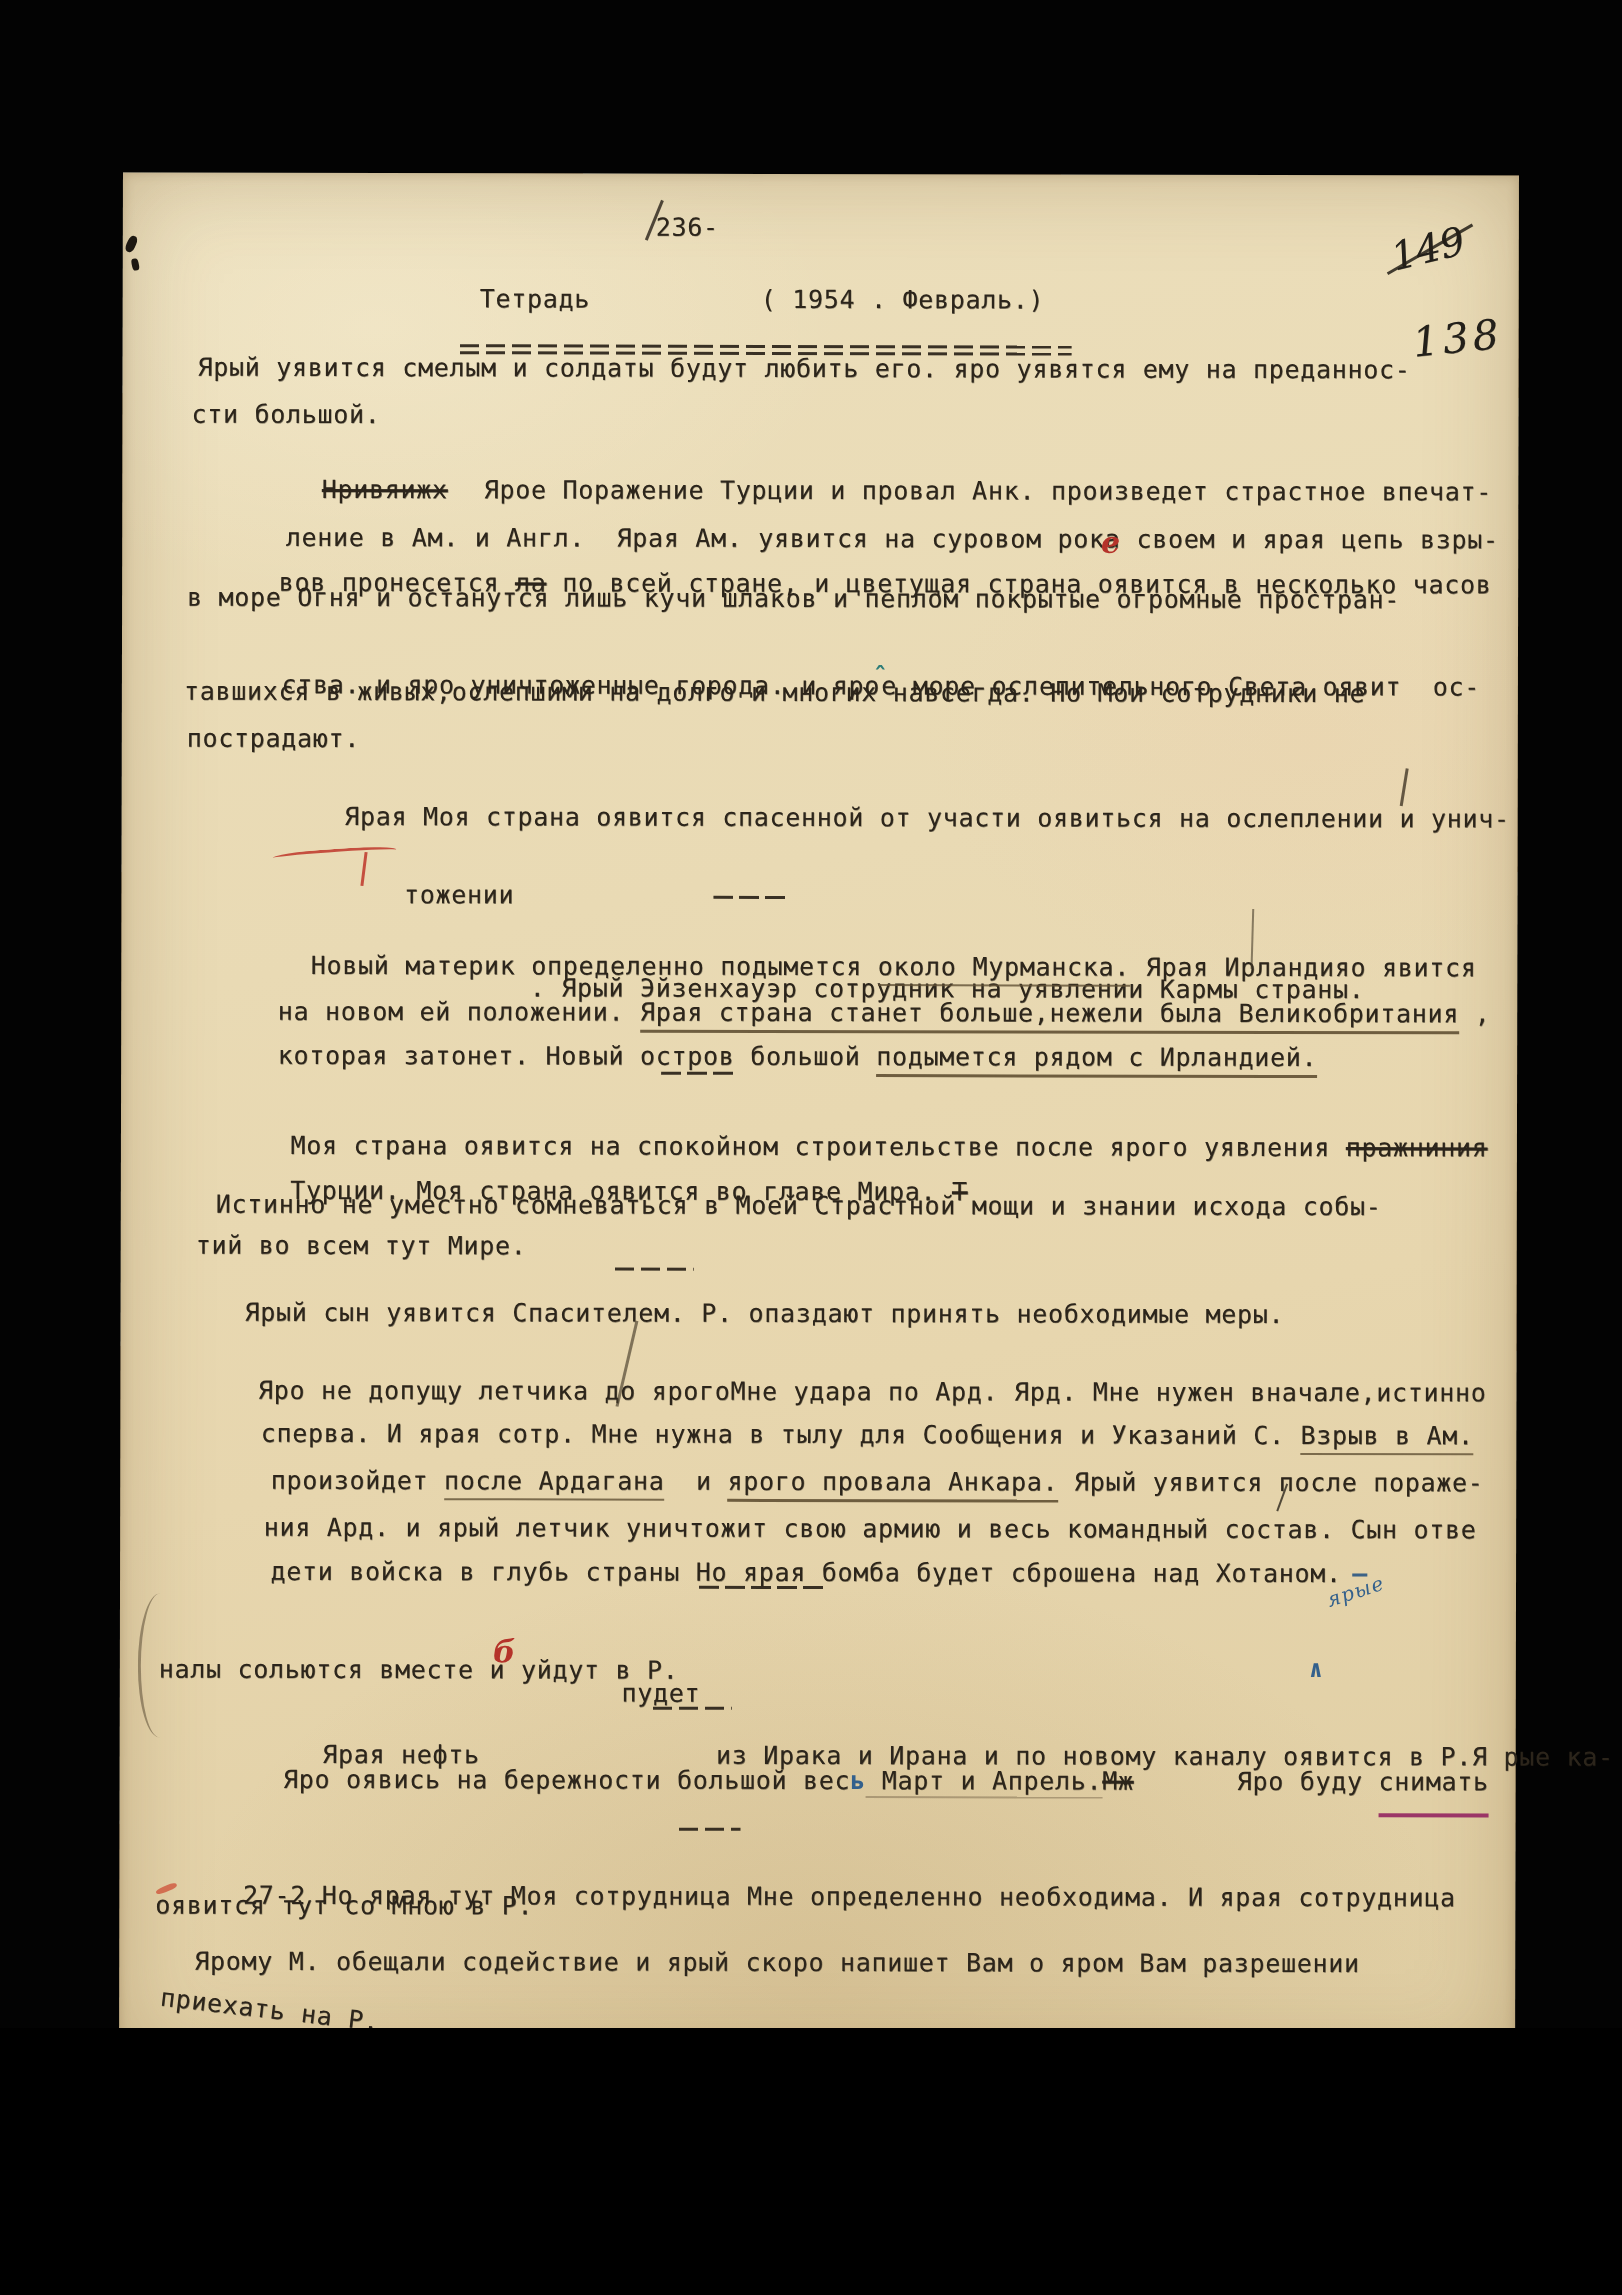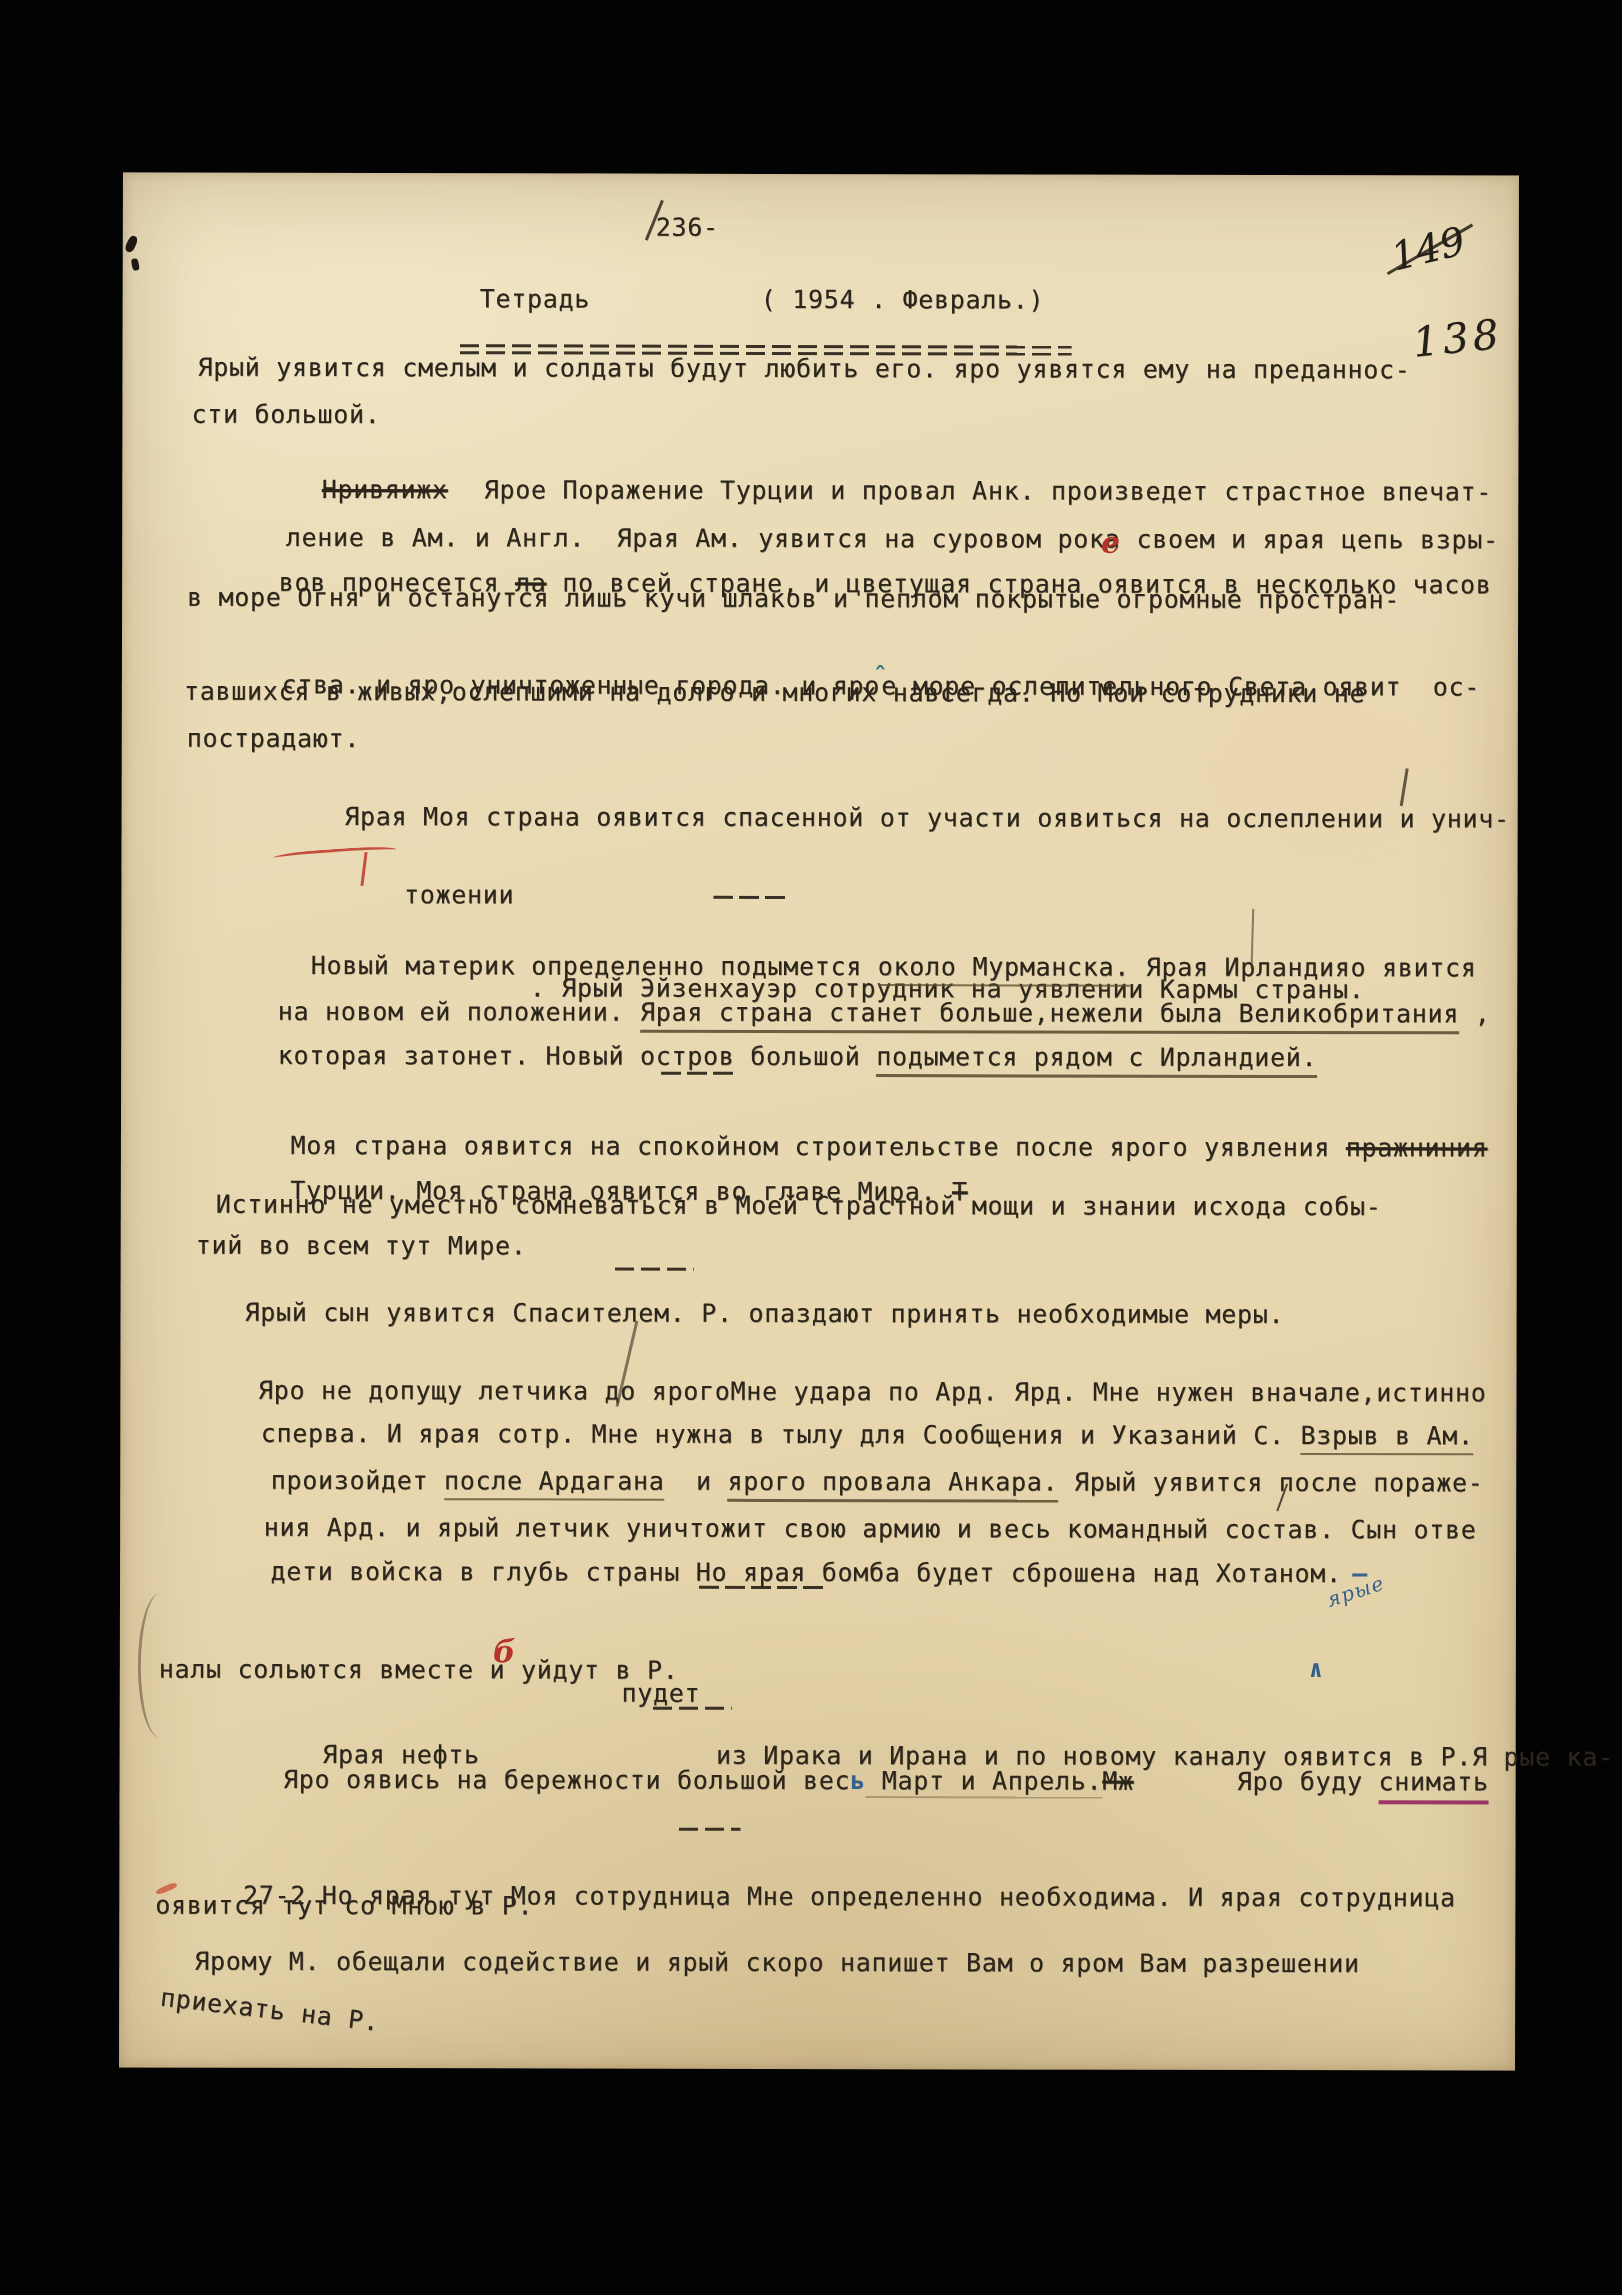--- a/index.html
+++ b/index.html
@@ -1,35 +1,35 @@
 <!DOCTYPE html>
 <html style="font-size:10.5px"><head>
 <meta charset="utf-8">
 <style>
   html,body{margin:0;padding:0;background:#000;}
-  .canvas{position:relative;width:1622px;height:2295px;background:#030303;overflow:hidden;
+  .canvas{position:relative;width:1622px;height:2028px;background:#030303;overflow:hidden;
           font-family:"DejaVu Sans Mono",monospace;}
   .paper{position:absolute;left:121px;top:174px;width:1396px;height:1895px;
          background:
            radial-gradient(785px 458px at 18% 8%, rgba(255,250,230,.25), rgba(0,0,0,0) 60%),
            radial-gradient(589px 393px at 85% 30%, rgba(235,205,170,.30), rgba(0,0,0,0) 65%),
            radial-gradient(916px 589px at 50% 95%, rgba(160,125,70,.18), rgba(0,0,0,0) 70%),
            linear-gradient(168deg,#ecdfbc 0%,#e9dab4 38%,#e7d6ae 62%,#dfcda2 100%);
          box-shadow: inset 0 0 92px rgba(110,80,35,.28), inset 0 0 11.8px rgba(90,65,30,.25);
          transform:rotate(.12deg);}
   .line{position:absolute;white-space:pre;font:25px/31px "DejaVu Sans Mono",monospace;
         color:#2c251b;letter-spacing:0.7px;
         text-shadow:0.5px 0.6px 0.5px rgba(44,37,28,.5);}
   .typed-head{font:25px/31px "DejaVu Sans Mono",monospace;color:#2c251b;letter-spacing:0.7px;
         text-shadow:0.5px 0.6px 0.5px rgba(44,37,28,.5);}
   .xstrike{text-decoration:line-through;text-decoration-thickness:3.3px;}
   .u-pencil{border-bottom:2.6px solid rgba(96,80,52,.8);padding-bottom:3.3px;}
   .u-pencil-hvy{border-bottom:3.9px solid rgba(88,72,44,.85);padding-bottom:2.6px;}
   .u-pencil-lt{border-bottom:2px solid rgba(110,94,66,.45);padding-bottom:1px;}
-  .u-mag{border-bottom:4.6px solid rgba(148,37,96,.9);padding-bottom:4px;}
+  .u-mag{border-bottom:4.6px solid rgba(148,37,96,.9);padding-bottom:17px;}
   .red-hand{color:#b5332a;font-family:"DejaVu Serif",serif;font-style:italic;font-weight:bold;
             text-shadow:none;}
   .blue-hand{color:#33608c;text-shadow:none;}
   .teal-caret{color:#2f7d78;font-weight:bold;vertical-align:9.2px;margin:0 -7.2px;text-shadow:none;}
   .blue-dash{color:#3c6286;font-weight:bold;text-shadow:none;margin-left:10.5px;letter-spacing:-1.3px;}
   .hand-num{position:absolute;font-family:"DejaVu Serif",serif;font-style:italic;color:#23201a;
             text-shadow:0.3px 0.3px 0.3px rgba(30,25,18,.4);}
   .num149{font-size:39px;transform:rotate(-14deg);}
   .num149::after{content:"";position:absolute;left:-10.5px;top:22px;width:98px;height:0;
             border-top:3.9px solid rgba(35,30,22,.85);transform:rotate(-16deg);}

